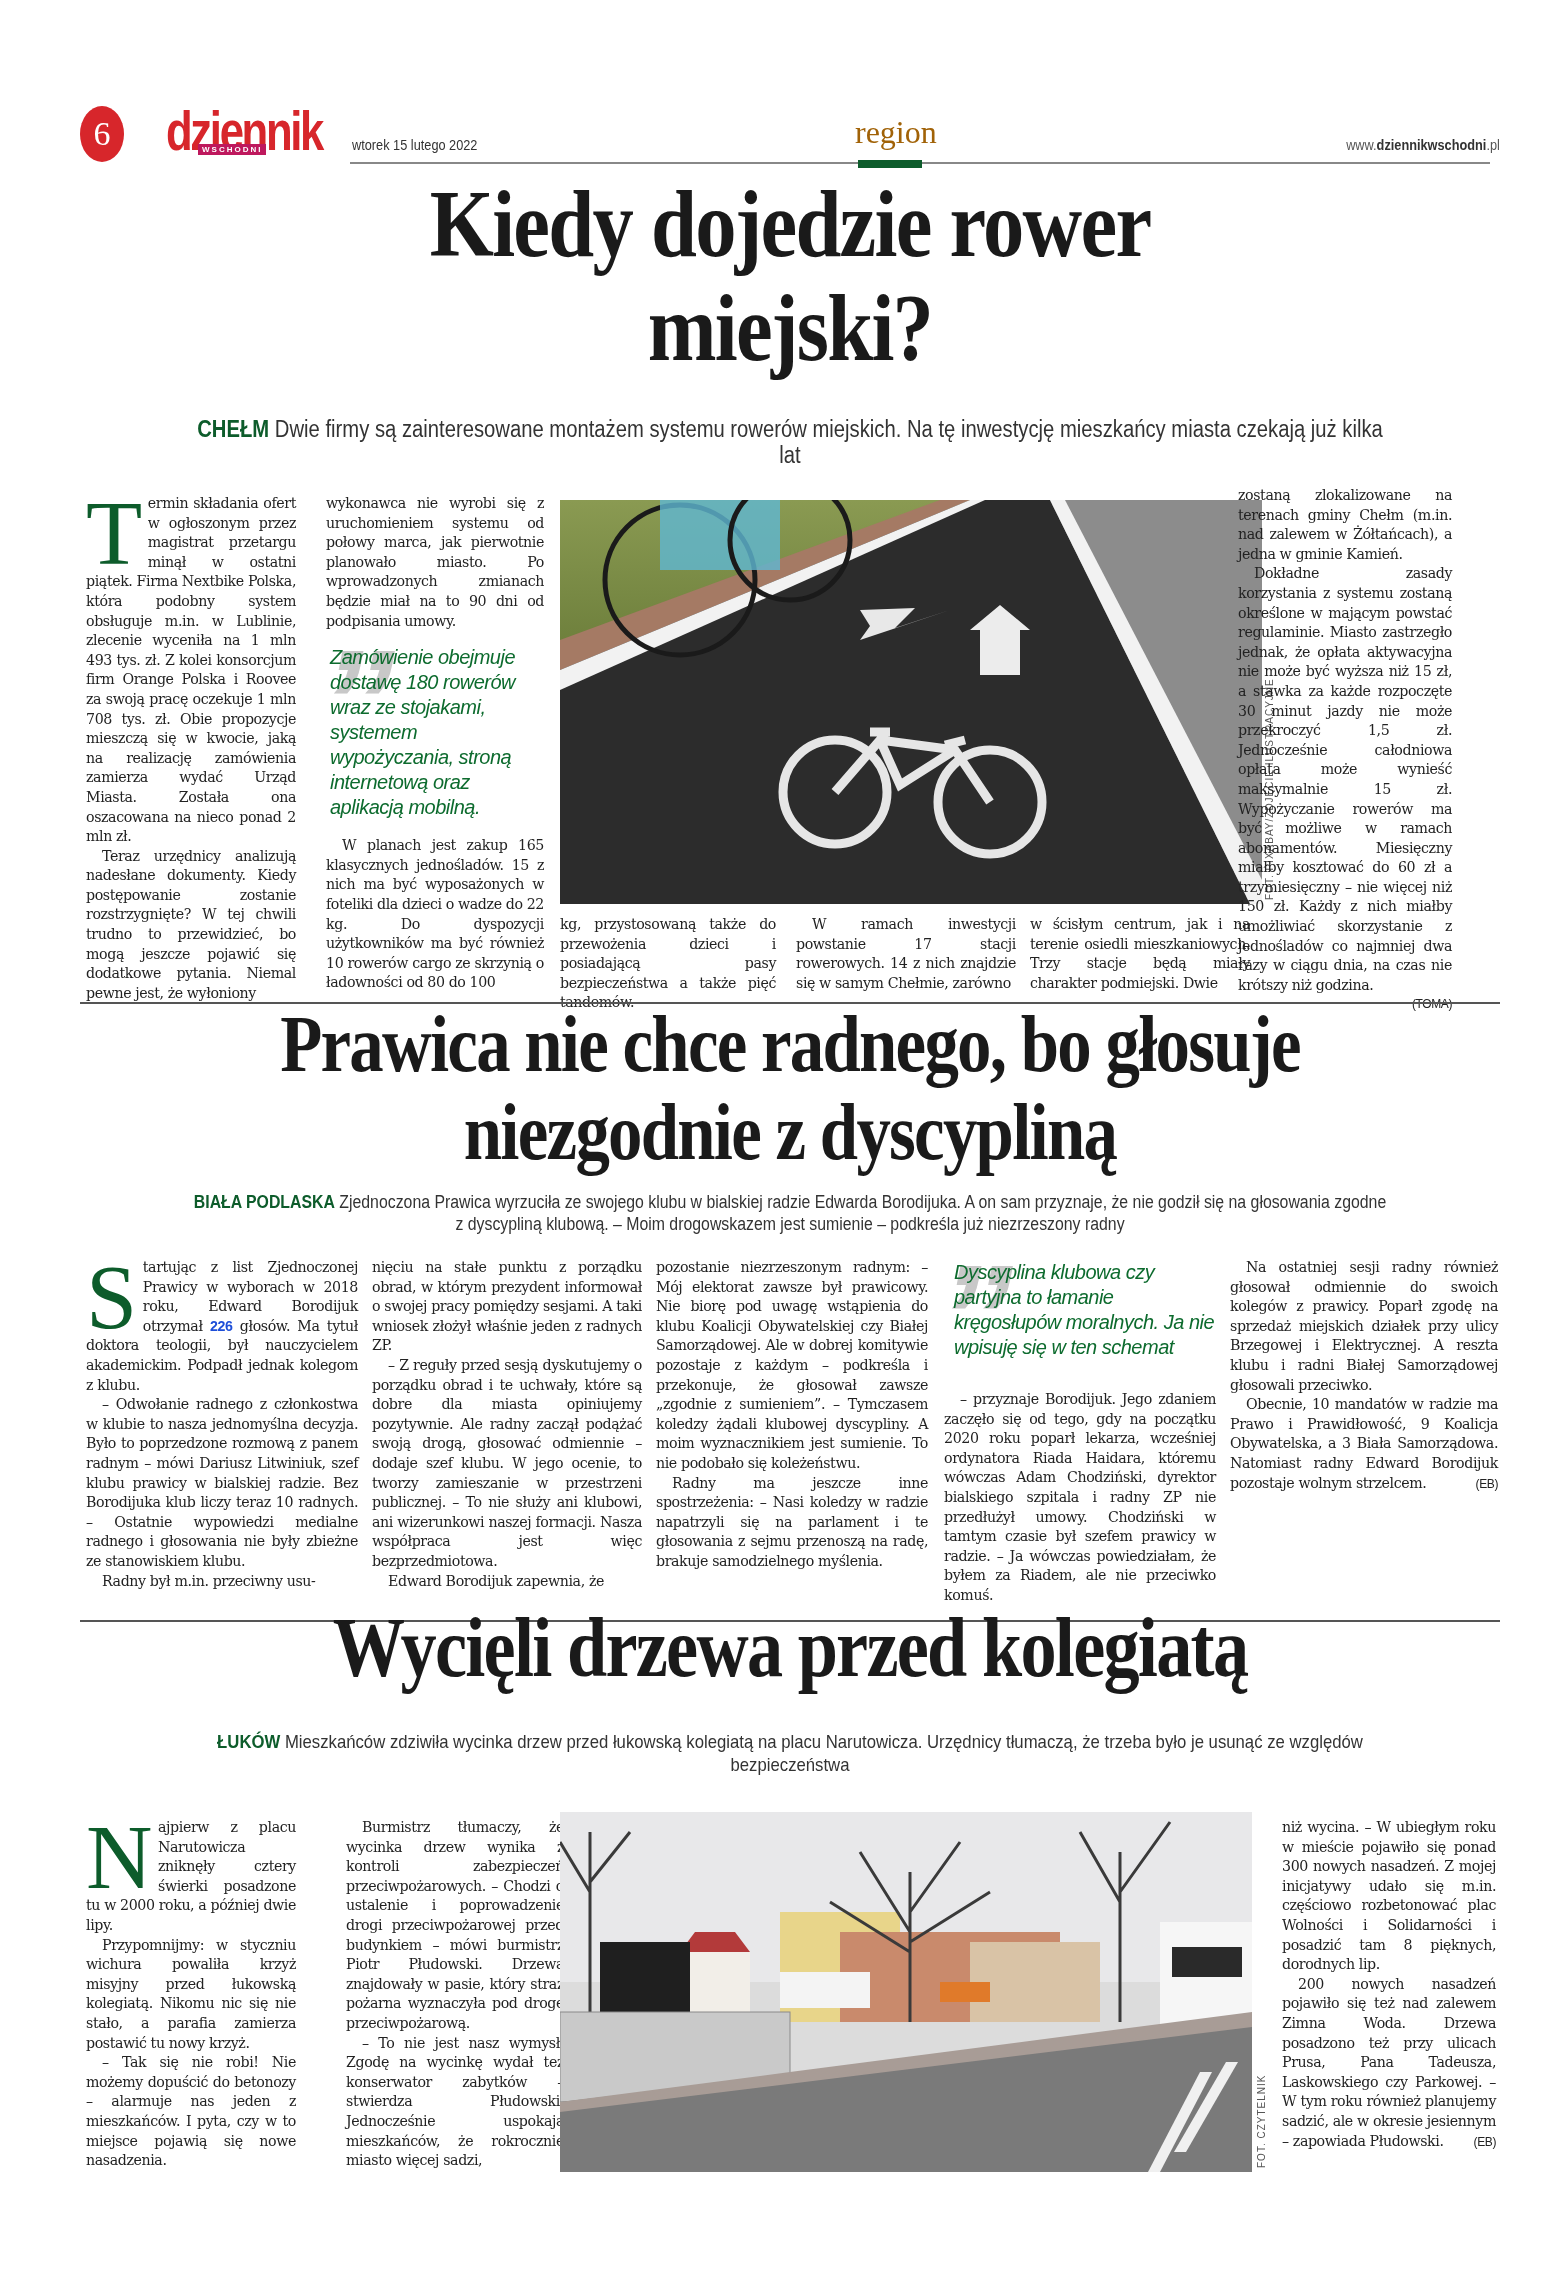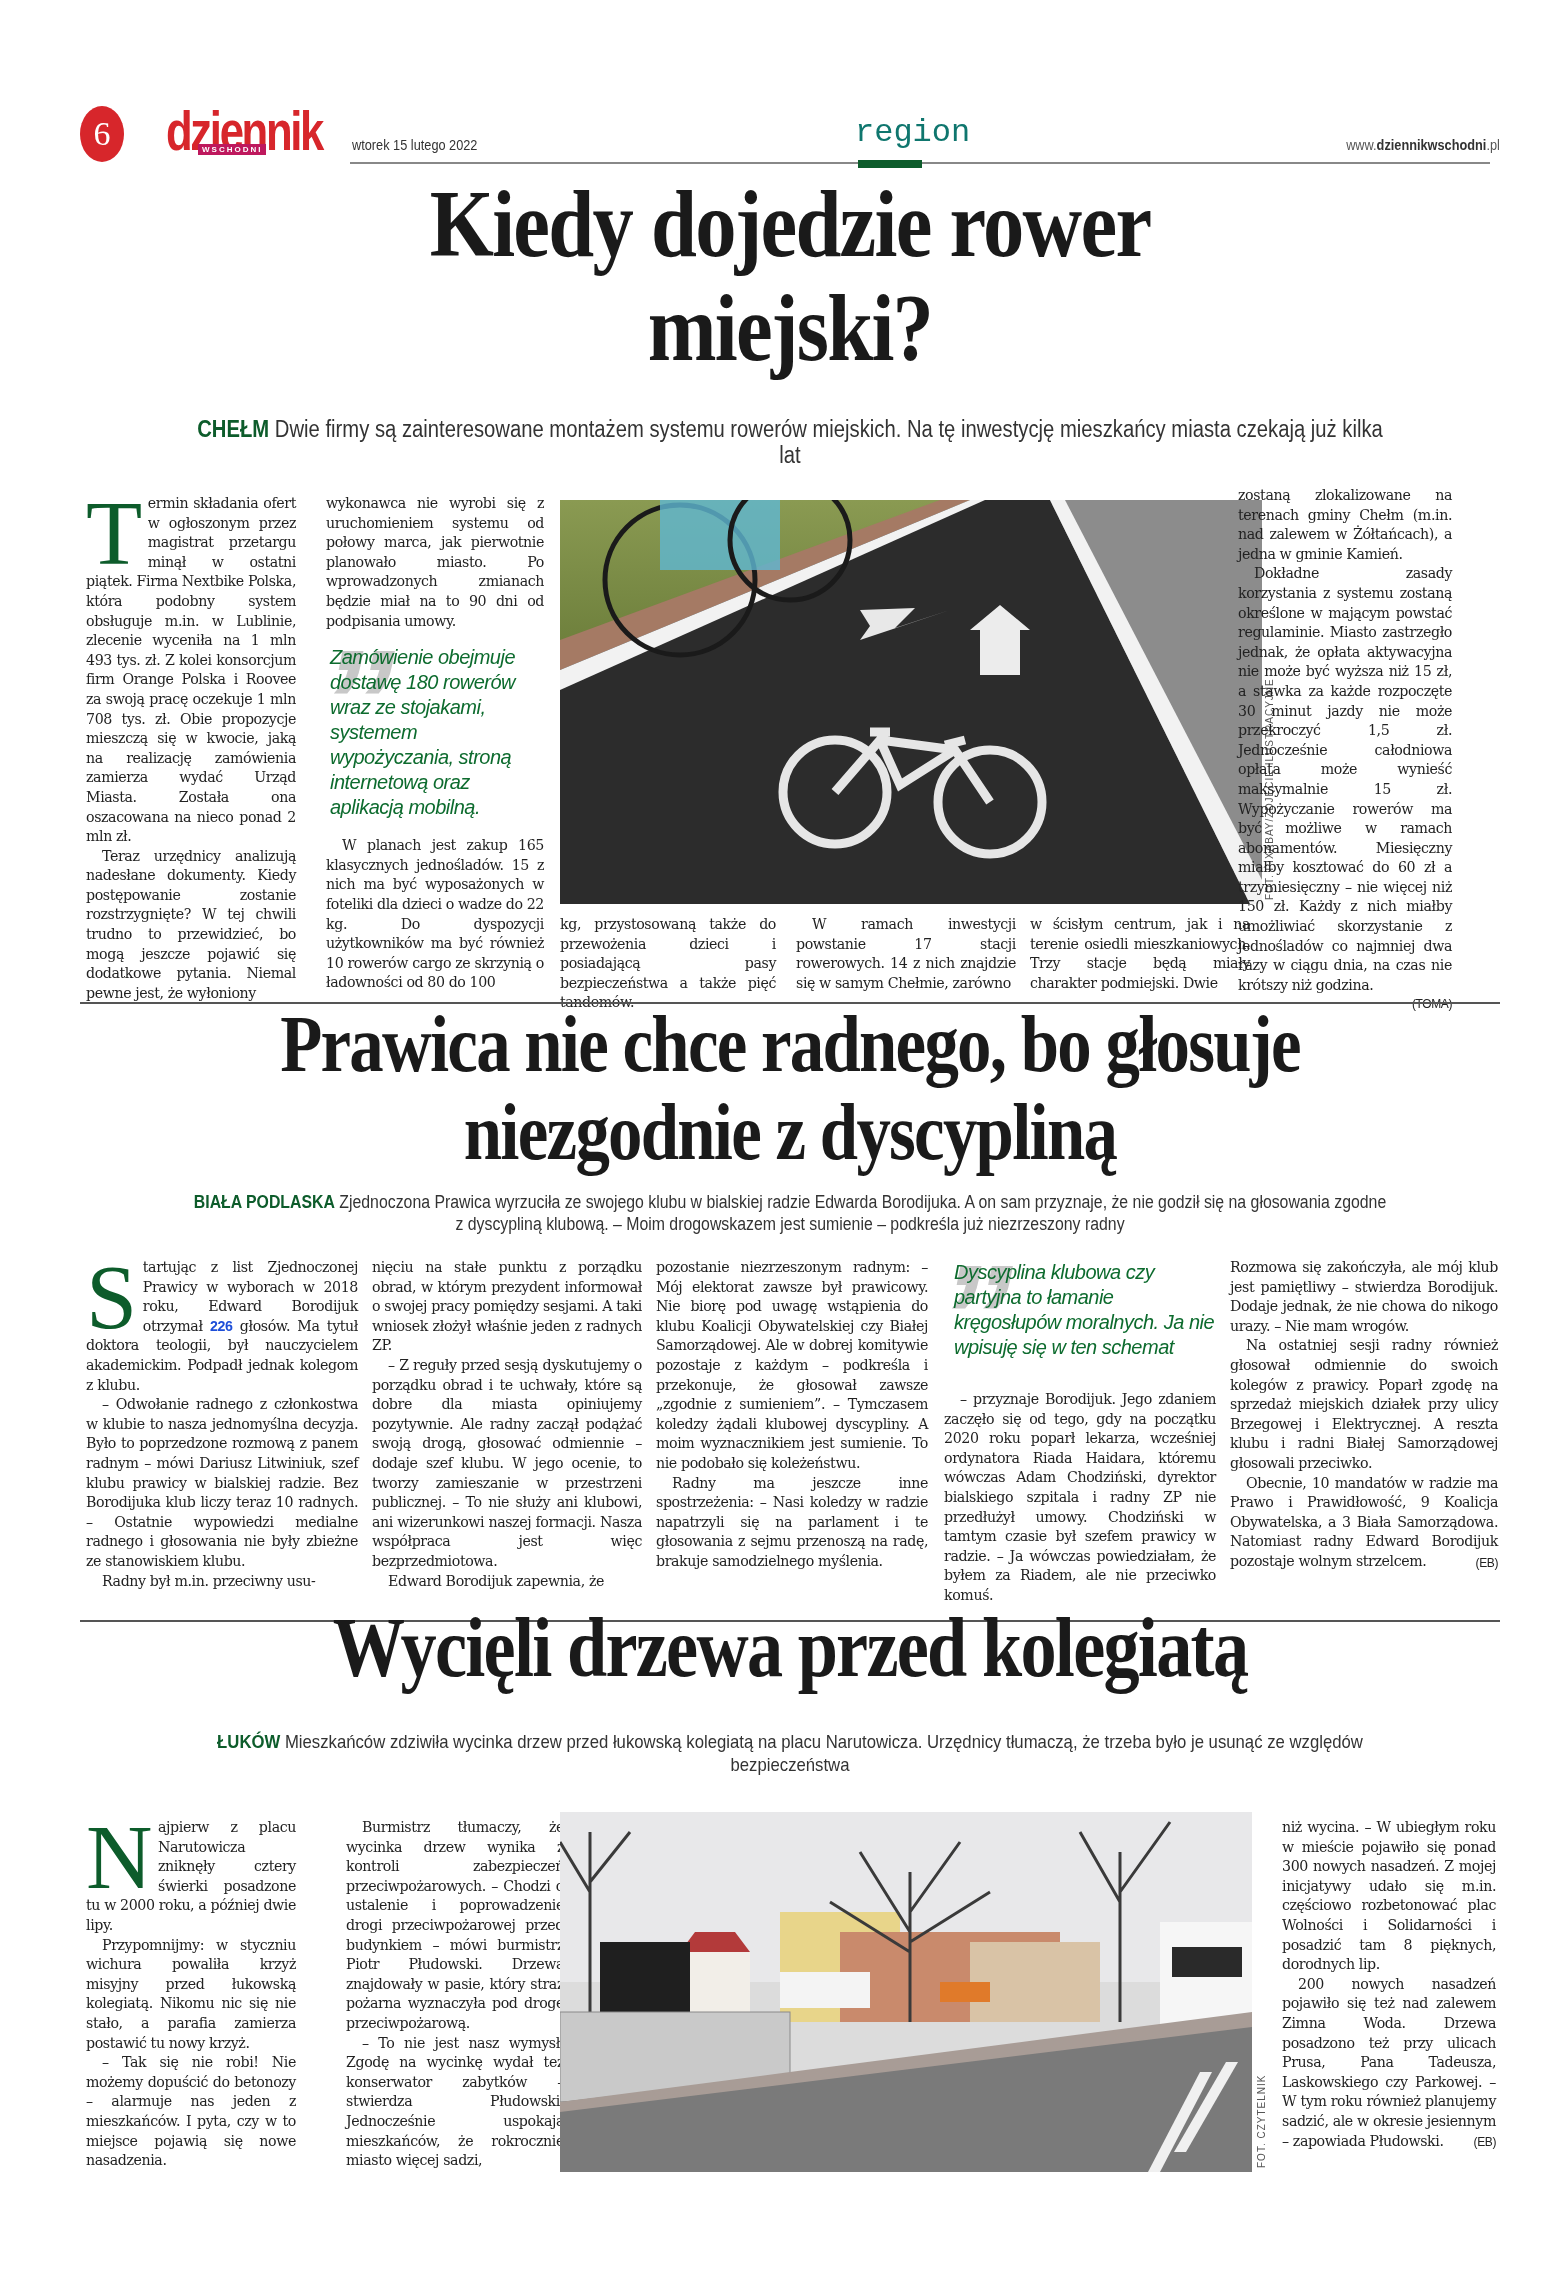--- a/index.html
+++ b/index.html
@@ -10,21 +10,21 @@
   .masthead { position: absolute; left: 80px; top: 100px; width: 1420px; height: 70px; }
   .page-num { position: absolute; left: 0; top: 6px; width: 44px; height: 56px; border-radius: 50%; background: #d7262b; color: #fff;
               font-family: "Liberation Serif", serif; font-size: 34px; line-height: 56px; text-align: center; }
   .logo { position: absolute; left: 86px; top: 0; height: 70px; }
   .logo-word { font-family: "Liberation Sans", sans-serif; font-weight: bold; font-size: 56px; color: #d7262b; letter-spacing: -3px;
                transform: scaleX(0.78); transform-origin: left top; display: inline-block; line-height: 62px; }
   .logo-sub { position: absolute; left: 32px; top: 44px; background: #be185d; color: #fff; font-family: "Liberation Sans", sans-serif;
               font-size: 8px; font-weight: bold; letter-spacing: 2px; padding: 1px 4px; }
   .issue-date { position: absolute; left: 272px; top: 36px; font-family: "Liberation Sans", sans-serif; font-size: 15px; color: #333;
                 transform: scaleX(0.85); transform-origin: left top; }
-  .section-label { position: absolute; left: 775px; top: 14px; font-family: Liberation Mono, monospace; font-size: 32px; color: #0f766e; font-weight: 300; }
+  .section-label { position: absolute; left: 775px; top: 14px; font-family: Liberation Serif, serif; font-size: 32px; color: #a16207; font-weight: 300; }
   .section-bar { position: absolute; left: 778px; top: 60px; width: 64px; height: 8px; background: #0d5c2b; }
   .rule-top { position: absolute; left: 270px; top: 62px; width: 1140px; height: 2px; background: #888; }
   .site-url { position: absolute; right: 0; top: 36px; font-family: "Liberation Sans", sans-serif; font-size: 15px; color: #555;
               transform: scaleX(0.85); transform-origin: right top; }
   .site-url b { color: #333; }
 
   
   .headline { position: absolute; left: 80px; width: 1420px; text-align: center; font-family: "Liberation Serif", serif; font-weight: bold;
               color: #1a1a1a; letter-spacing: -2px; }
   .h1 { top: 172px; font-size: 96px; line-height: 104px; transform: scaleX(0.86); transform-origin: center top; }
@@ -170,21 +170,20 @@
   <p>Radny ma jeszcze inne spostrzeżenia: – Nasi koledzy w radzie napatrzyli się na parlament i te głosowania z sejmu przenoszą na radę, brakuje samodzielnego myślenia.</p>
 </div>
 <div class="col" style="left:944px; top:1258px; width:272px;">
   <div class="pull" style="margin:2px 0 30px 0; padding-left:10px;">
     <span class="pull-mark">”</span>
     <div class="pull-text">Dyscyplina klubowa czy partyjna to łamanie kręgosłupów moralnych. Ja nie wpisuję się w ten schemat</div>
   </div>
   <p>– przyznaje Borodijuk. Jego zdaniem zaczęło się od tego, gdy na początku 2020 roku poparł lekarza, wcześniej ordynatora Riada Haidara, któremu wówczas Adam Chodziński, dyrektor bialskiego szpitala i radny ZP nie przedłużył umowy. Chodziński w tamtym czasie był szefem prawicy w radzie. – Ja wówczas powiedziałam, że byłem za Riadem, ale nie przeciwko komuś.</p>
 </div>
 <div class="col" style="left:1230px; top:1258px; width:268px;">
-  <p class="noindent">Rozmowa się zakończyła, ale mój klub jest pamiętliwy – stwierdza Borodijuk. Dodaje jednak, że nie chowa do nikogo urazy. – Nie mam wrogów.</p>
   <p>Na ostatniej sesji radny również głosował odmiennie do swoich kolegów z prawicy. Poparł zgodę na sprzedaż miejskich działek przy ulicy Brzegowej i Elektrycznej. A reszta klubu i radni Białej Samorządowej głosowali przeciwko.</p>
   <p>Obecnie, 10 mandatów w radzie ma Prawo i Prawidłowość, 9 Koalicja Obywatelska, a 3 Biała Samorządowa. Natomiast radny Edward Borodijuk pozostaje wolnym strzelcem.</p>
   <span class="sig" style="margin-top:-18px;">(EB)</span>
 </div>
 
 <div class="rule" style="top:1620px;"></div>
 
 <h2 class="headline h3">Wycięli drzewa przed kolegiatą</h2>
 <div class="lead lead3">
   <span class="place">ŁUKÓW</span>

